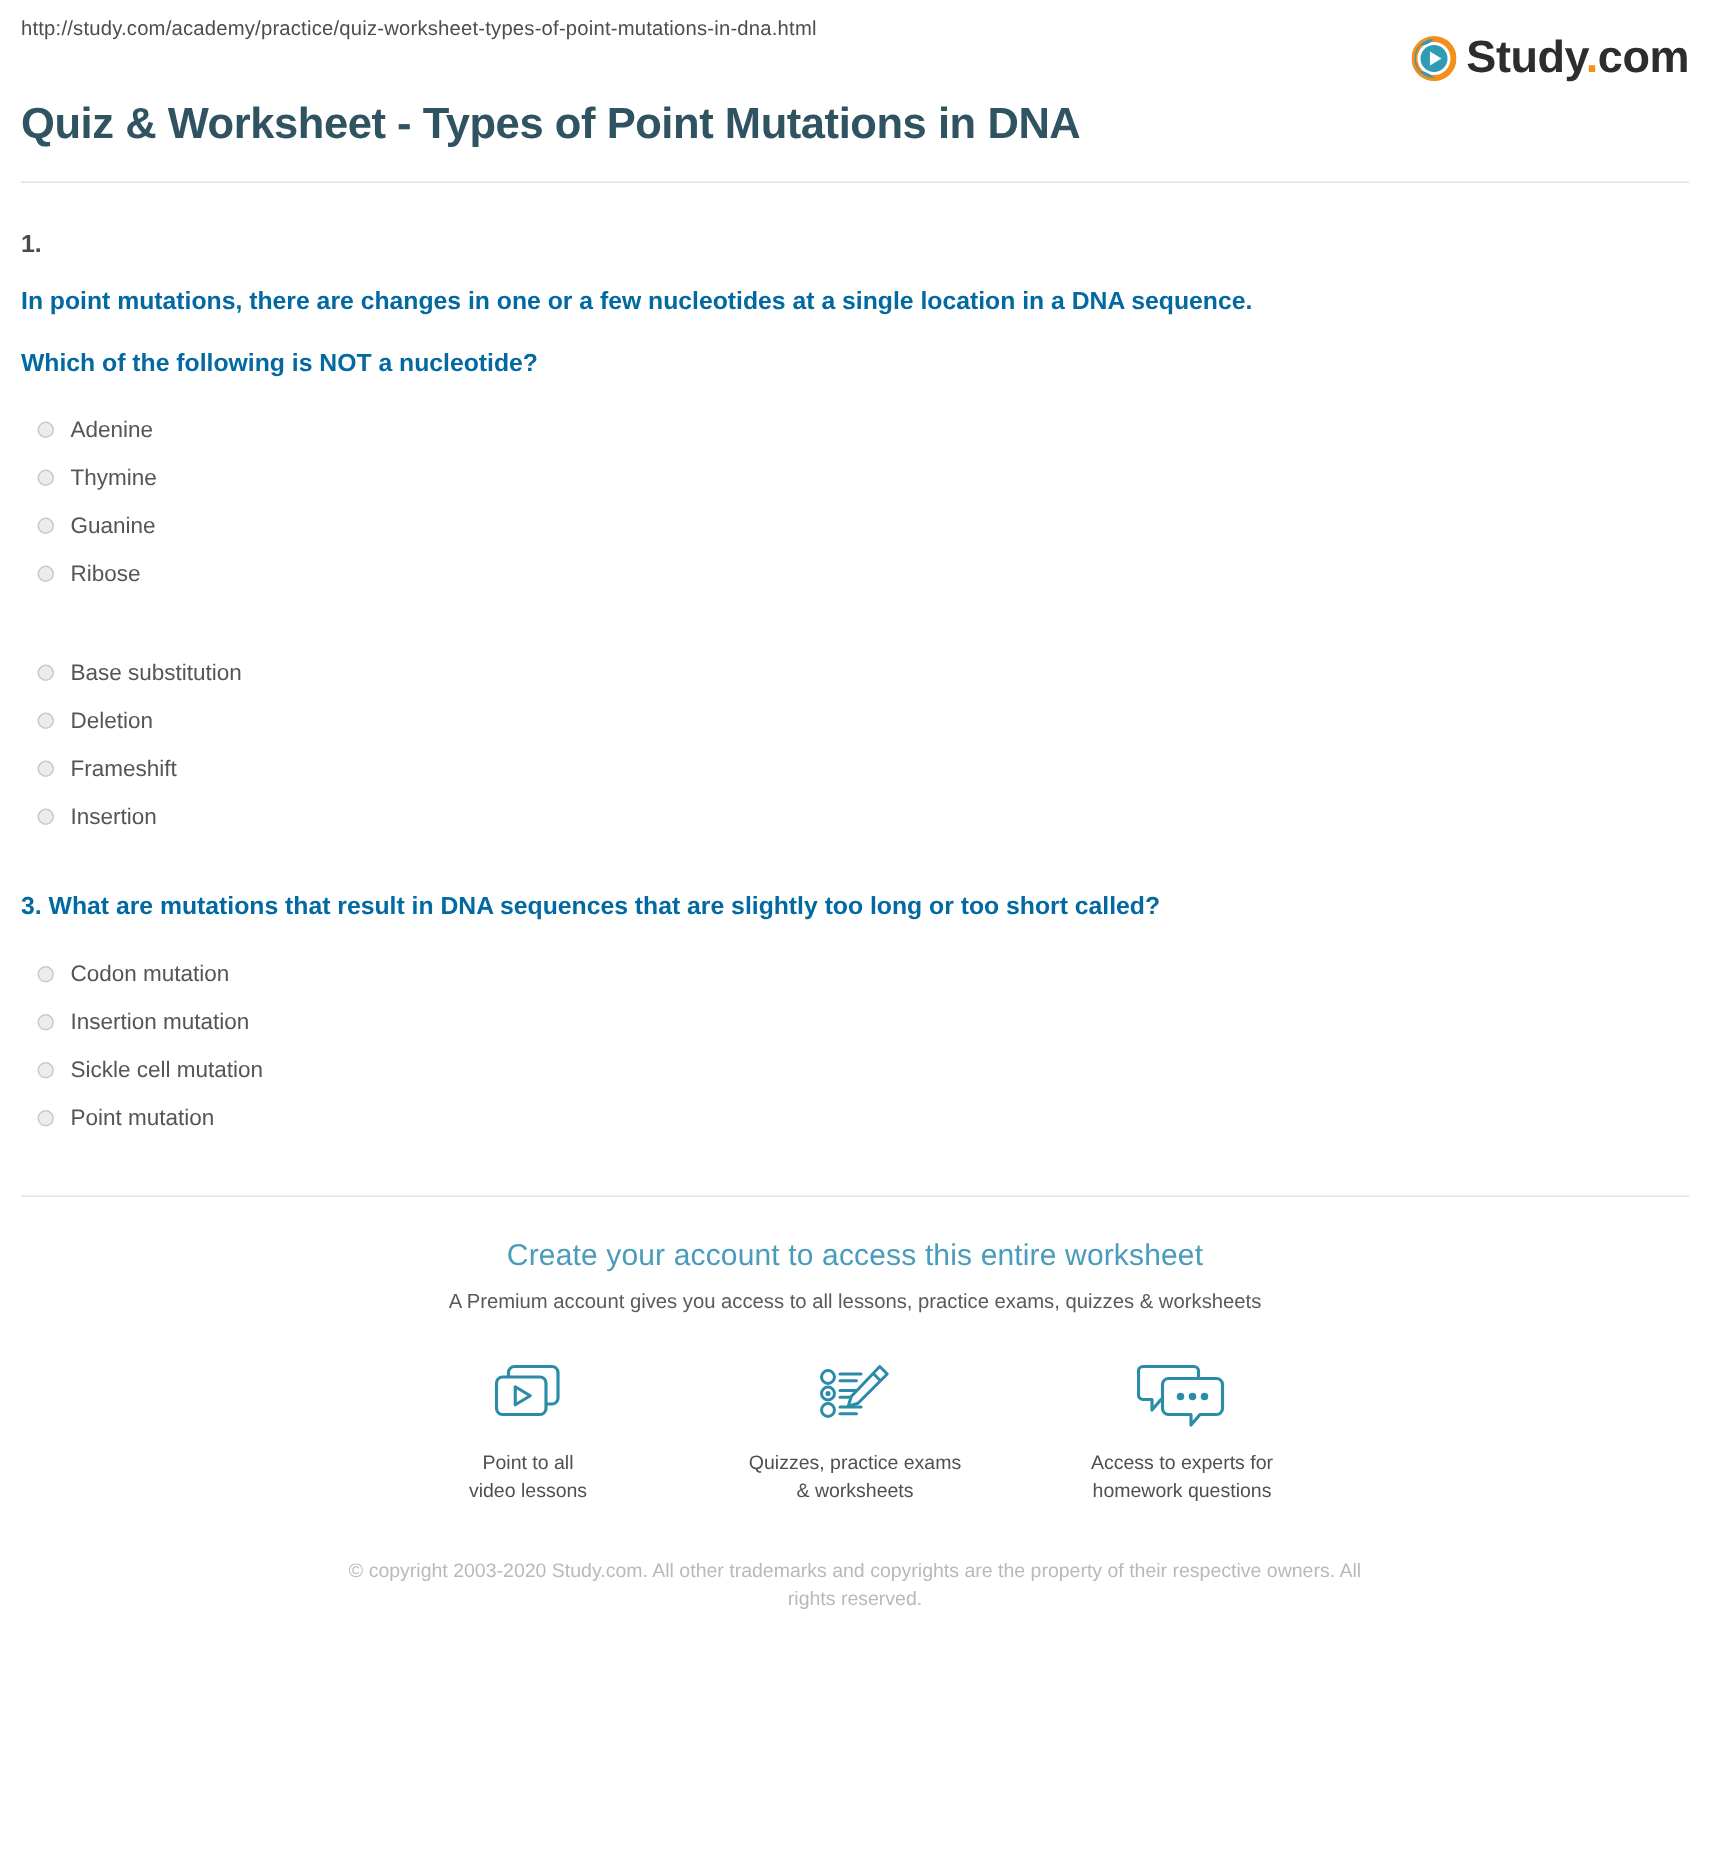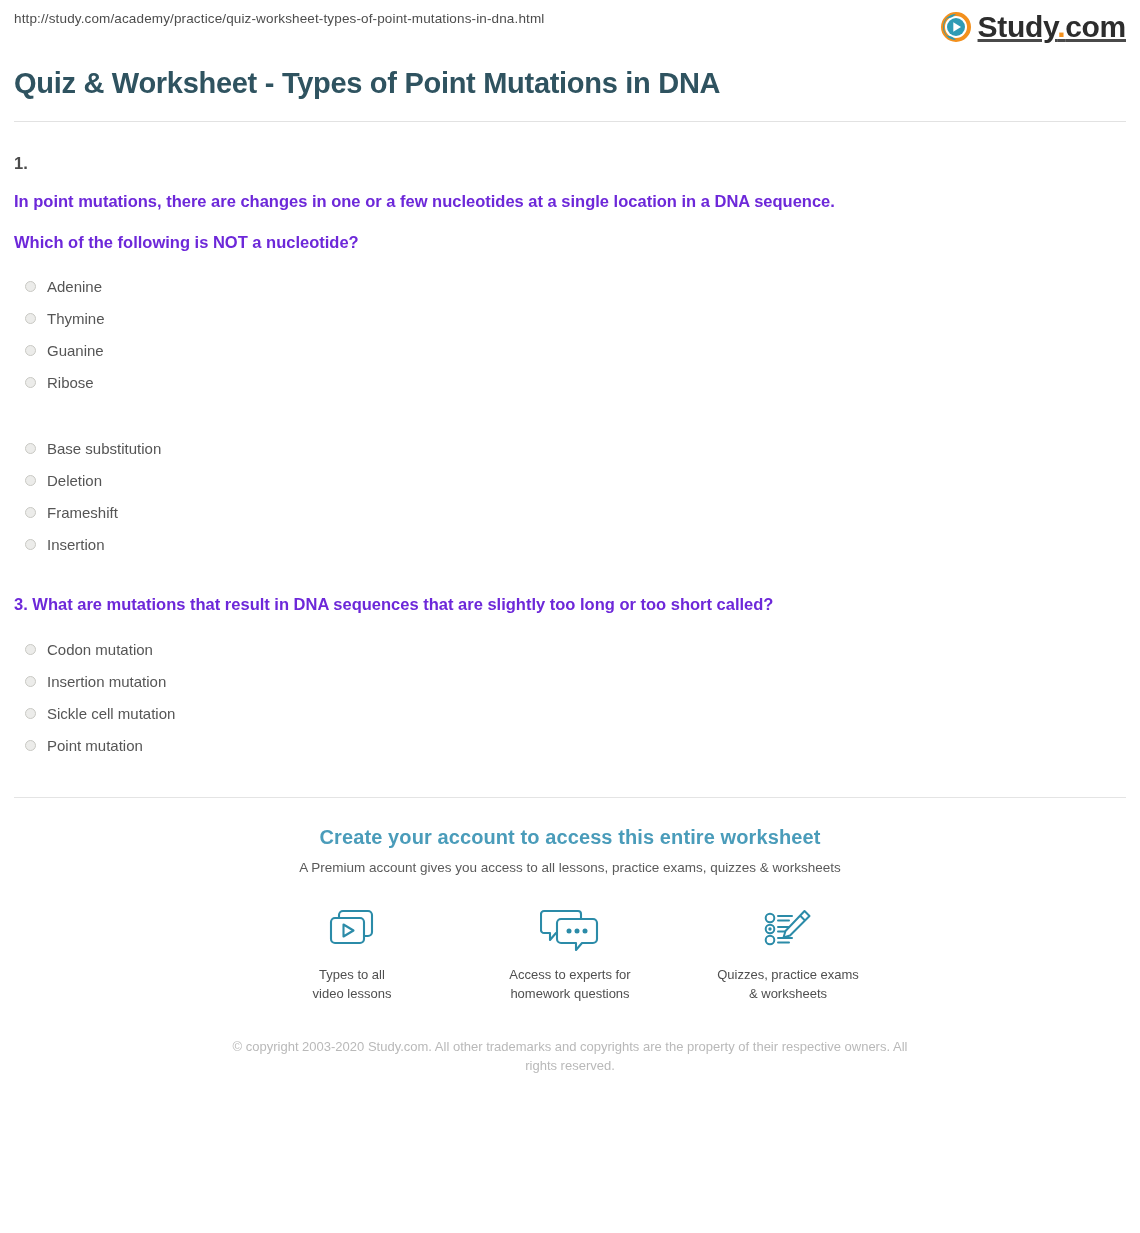--- a/index.html
+++ b/index.html
@@ -33,25 +33,24 @@
     left: 14px;
     top: 11px;
     font-size: 13.5px;
     color: #4d4d4d;
     letter-spacing: 0.01em;
     white-space: nowrap;
   }
   .logo {
     position: absolute;
     right: 14px;
-    top: 12px;
+    top: 24px;
     display: flex;
     align-items: center;
     gap: 7px;
-    text-decoration: underline;
   }
   .logo-mark {
     width: 30px;
     height: 30px;
     flex: none;
     display: block;
   }
   .logo-word {
     font-size: 30px;
     font-weight: bold;
@@ -87,21 +86,21 @@
   .q-num-line {
     font-size: 16.5px;
     font-weight: bold;
     color: #4b4b4b;
     line-height: 1.45;
     margin-bottom: 14px;
   }
   .q-text {
     font-size: 16.5px;
     font-weight: bold;
-    color: #6d28d9;
+    color: #0369a1;
     line-height: 1.45;
     margin-bottom: 17px;
   }
   .q-text.tight { margin-bottom: 16px; }
 
   .options { margin: 0; padding: 0; list-style: none; }
   .option {
     display: flex;
     align-items: center;
     gap: 11px;
@@ -130,21 +129,21 @@
     height: 1px;
     background: #e4e4e4;
   }
   .cta {
     text-align: center;
     padding-top: 26px;
   }
   .cta-head {
     font-size: 20px;
     color: #4a9cba;
-    font-weight: bold;
+    font-weight: normal;
     letter-spacing: 0.005em;
     line-height: 1.3;
   }
   .cta-sub {
     margin-top: 9px;
     font-size: 13.5px;
     color: #5a5a5a;
     line-height: 1.35;
   }
   .perks {
@@ -290,36 +289,22 @@
     <div class="perks">
 
       <div class="perk">
         <div class="perk-icon">
           <svg width="54" height="46" viewBox="0 0 54 46">
             <rect x="14" y="5" width="33" height="25" rx="4" fill="none" stroke="#2b8ba8" stroke-width="2.1"></rect>
             <rect x="6" y="12" width="33" height="25" rx="4" fill="#ffffff" stroke="#2b8ba8" stroke-width="2.1"></rect>
             <path d="M18.5 18.5 L28.5 24.5 L18.5 30.5 Z" fill="none" stroke="#2b8ba8" stroke-width="2.1" stroke-linejoin="round"></path>
           </svg>
         </div>
-        <div class="perk-label">Types to all
+        <div class="perk-label">Point to all
 video lessons</div>
-      </div>
-
-      <div class="perk">
-        <div class="perk-icon">
-          <svg width="60" height="46" viewBox="0 0 60 46">
-            <path d="M4 5 H38 A3 3 0 0 1 41 8 V24 A3 3 0 0 1 38 27 H16 L10 34 V27 H4 A3 3 0 0 1 1 24 V8 A3 3 0 0 1 4 5 Z" fill="#ffffff" stroke="#2b8ba8" stroke-width="2.1" stroke-linejoin="round"></path>
-            <path d="M21 13 H53 A4 4 0 0 1 57 17 V33 A4 4 0 0 1 53 37 H42 L36 44 V37 H21 A4 4 0 0 1 17 33 V17 A4 4 0 0 1 21 13 Z" fill="#ffffff" stroke="#2b8ba8" stroke-width="2.1" stroke-linejoin="round"></path>
-            <circle cx="29" cy="25" r="2.5" fill="#2b8ba8"></circle>
-            <circle cx="37" cy="25" r="2.5" fill="#2b8ba8"></circle>
-            <circle cx="45" cy="25" r="2.5" fill="#2b8ba8"></circle>
-          </svg>
-        </div>
-        <div class="perk-label">Access to experts for
-homework questions</div>
       </div>
 
       <div class="perk">
         <div class="perk-icon">
           <svg width="54" height="46" viewBox="0 0 54 46">
             <circle cx="9" cy="12" r="4.3" fill="none" stroke="#2b8ba8" stroke-width="2"></circle>
             <circle cx="9" cy="23" r="4.3" fill="none" stroke="#2b8ba8" stroke-width="2"></circle>
             <circle cx="9" cy="23" r="1.7" fill="#2b8ba8"></circle>
             <circle cx="9" cy="34" r="4.3" fill="none" stroke="#2b8ba8" stroke-width="2"></circle>
             <line x1="17" y1="10" x2="31" y2="10" stroke="#2b8ba8" stroke-width="2" stroke-linecap="round"></line>
@@ -329,18 +314,32 @@
             <line x1="17" y1="32" x2="31" y2="32" stroke="#2b8ba8" stroke-width="2" stroke-linecap="round"></line>
             <line x1="17" y1="36.5" x2="28" y2="36.5" stroke="#2b8ba8" stroke-width="2" stroke-linecap="round"></line>
             <path d="M43.5 5 L48.5 10 L29 29.5 L22.5 31.5 L24.5 25 Z" fill="#ffffff" stroke="#2b8ba8" stroke-width="2" stroke-linejoin="round"></path>
             <line x1="39" y1="9.5" x2="44" y2="14.5" stroke="#2b8ba8" stroke-width="2"></line>
           </svg>
         </div>
         <div class="perk-label">Quizzes, practice exams
 &amp; worksheets</div>
       </div>
 
+      <div class="perk">
+        <div class="perk-icon">
+          <svg width="60" height="46" viewBox="0 0 60 46">
+            <path d="M4 5 H38 A3 3 0 0 1 41 8 V24 A3 3 0 0 1 38 27 H16 L10 34 V27 H4 A3 3 0 0 1 1 24 V8 A3 3 0 0 1 4 5 Z" fill="#ffffff" stroke="#2b8ba8" stroke-width="2.1" stroke-linejoin="round"></path>
+            <path d="M21 13 H53 A4 4 0 0 1 57 17 V33 A4 4 0 0 1 53 37 H42 L36 44 V37 H21 A4 4 0 0 1 17 33 V17 A4 4 0 0 1 21 13 Z" fill="#ffffff" stroke="#2b8ba8" stroke-width="2.1" stroke-linejoin="round"></path>
+            <circle cx="29" cy="25" r="2.5" fill="#2b8ba8"></circle>
+            <circle cx="37" cy="25" r="2.5" fill="#2b8ba8"></circle>
+            <circle cx="45" cy="25" r="2.5" fill="#2b8ba8"></circle>
+          </svg>
+        </div>
+        <div class="perk-label">Access to experts for
+homework questions</div>
+      </div>
+
     </div>
 
     <div class="copyright">© copyright 2003-2020 Study.com. All other trademarks and copyrights are the property of their respective owners. All rights reserved.</div>
   </div>
 
 </div>
 
 </body></html>

